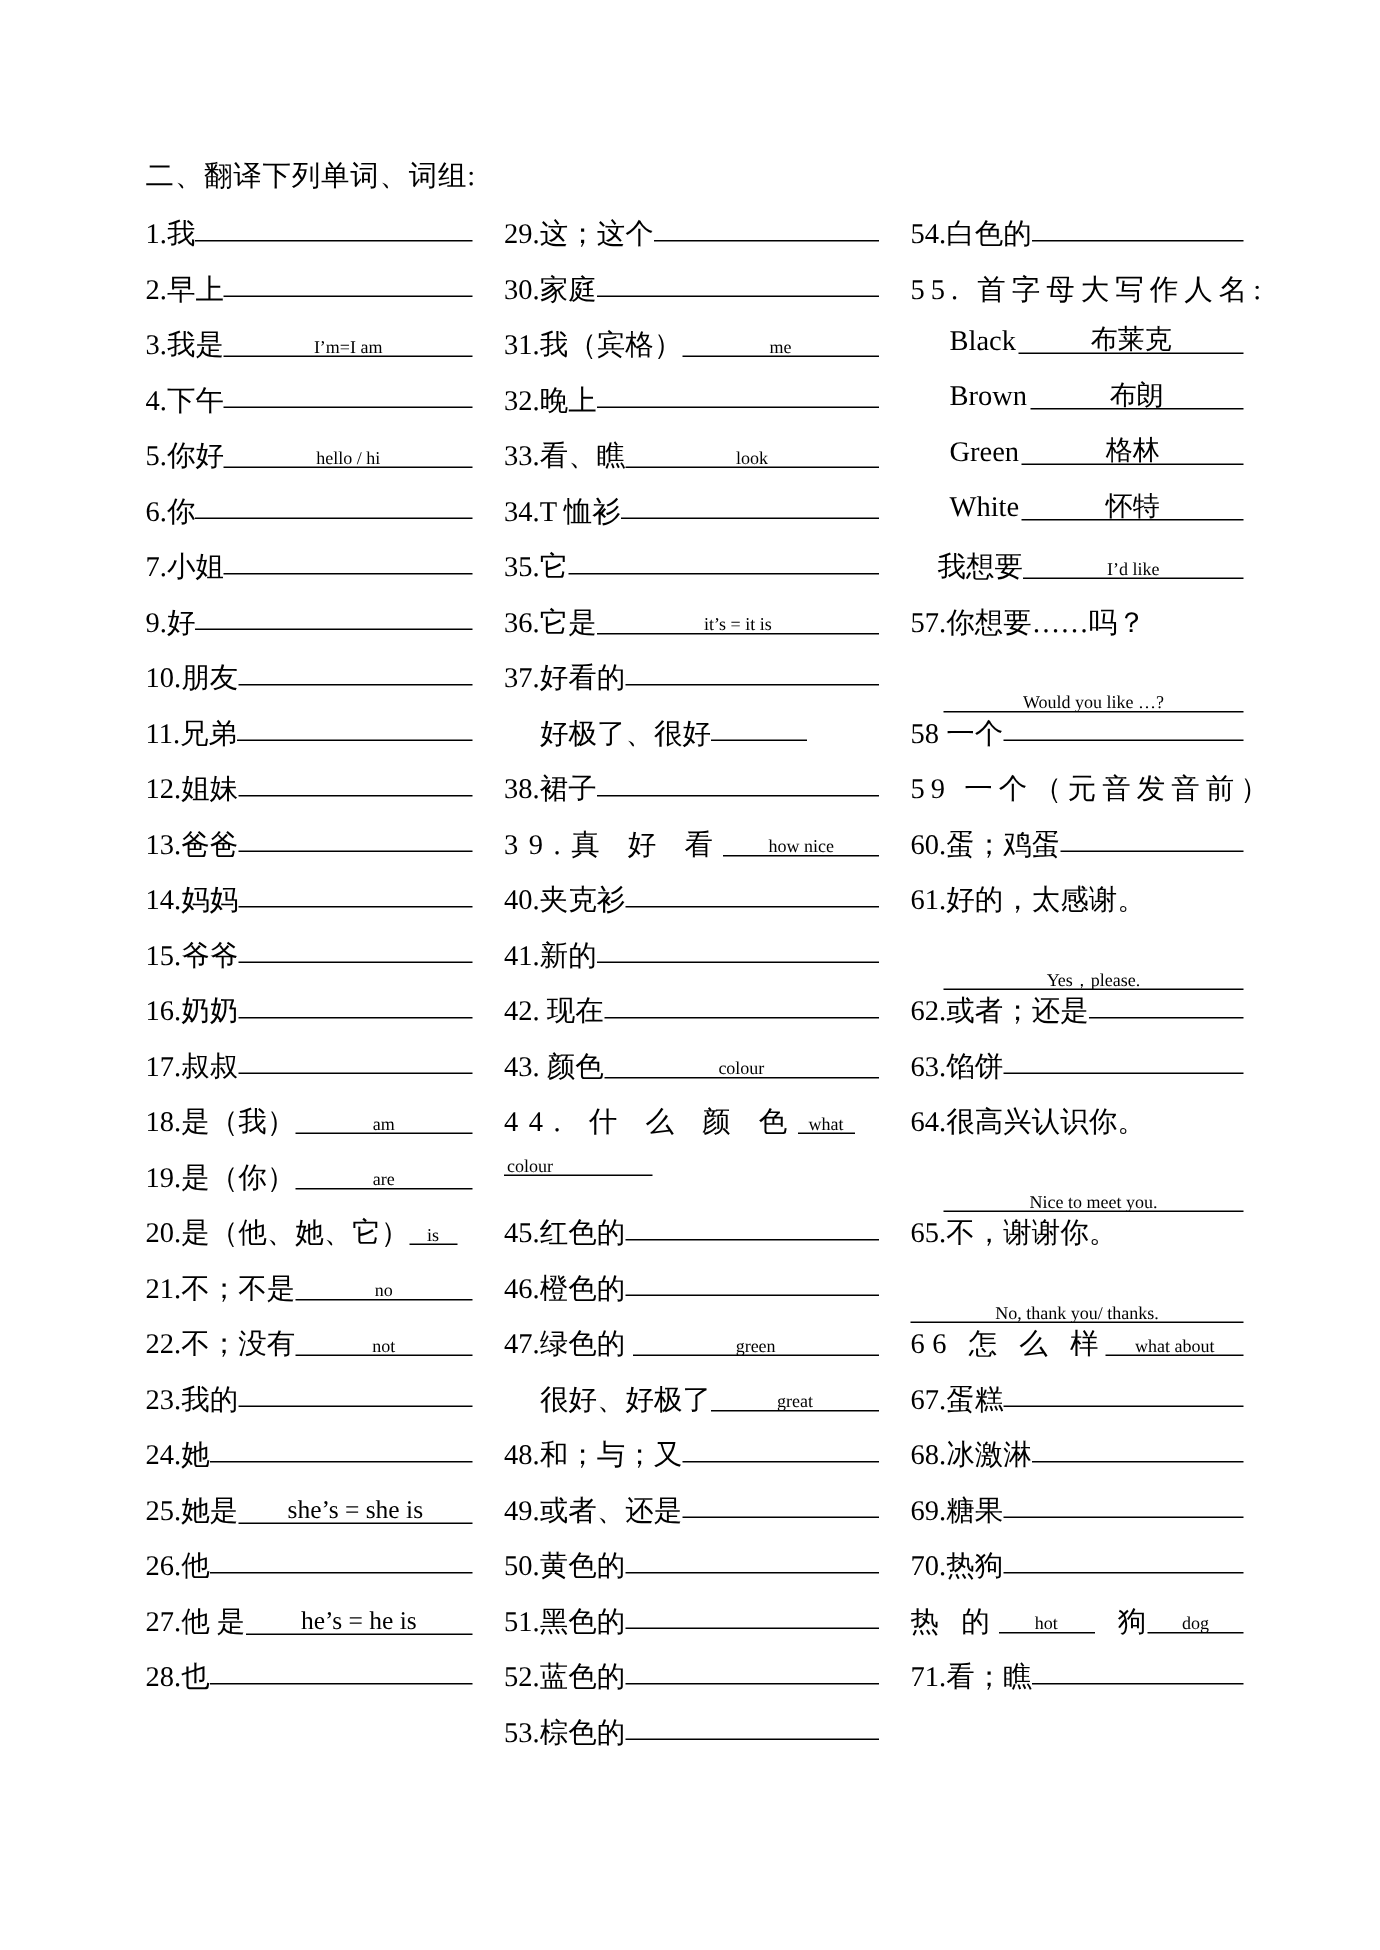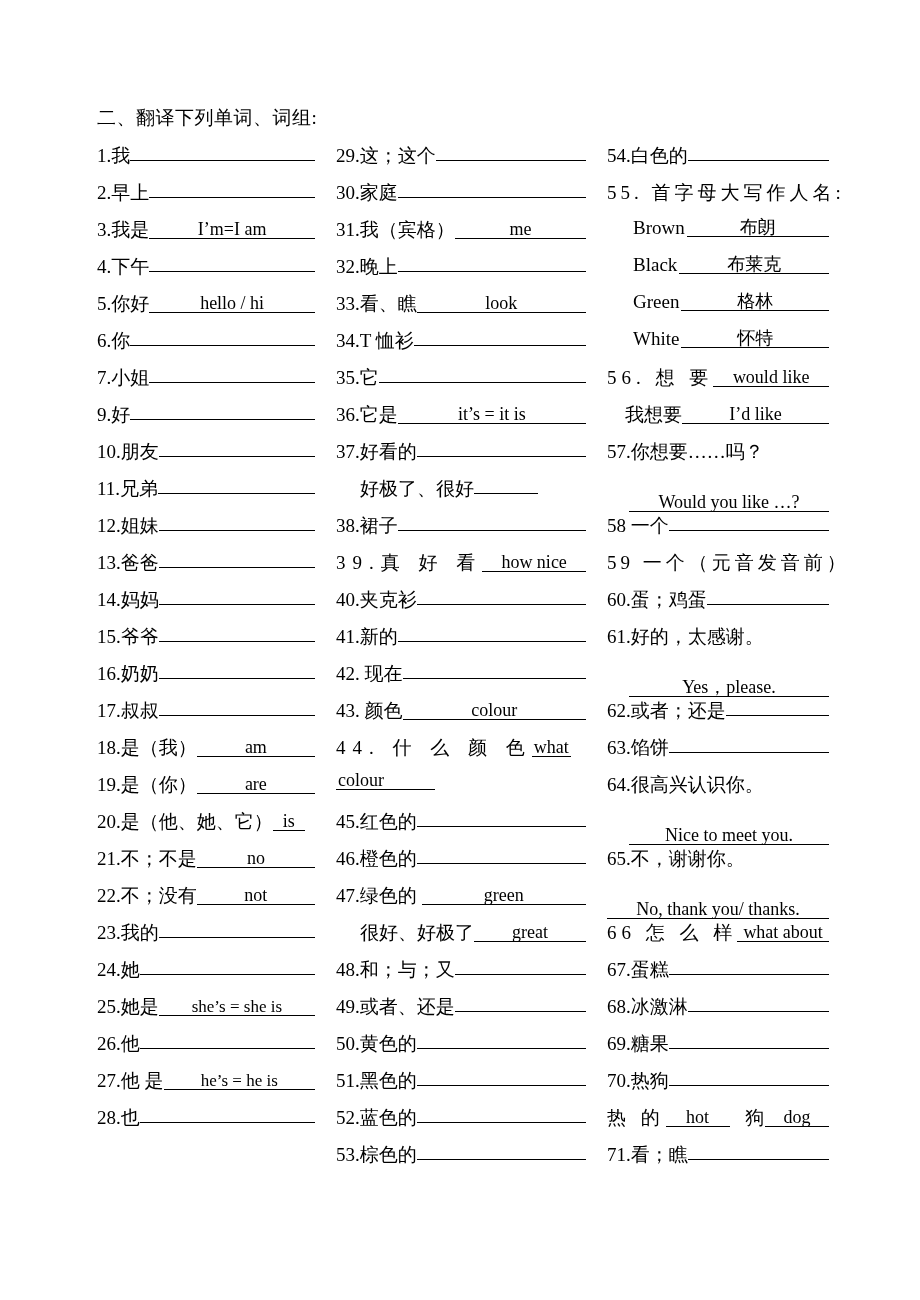--- a/index.html
+++ b/index.html
@@ -120,21 +120,21 @@
   .pair-row {
     height: 37px;
     display: flex;
     align-items: baseline;
     font-size: 19px;
     white-space: nowrap;
     justify-content: space-between;
   }
   .pair-row .gap { flex: 0 0 14px; }
 
-  .eng { font-size: 18px; }
+  .eng { font-size: 12px; }
 </style>
 </head>
 <body>
 
 <div id="page">
 
   <div class="heading">二、翻译下列单词、词组:</div>
 
   <div class="col col-1">
     <div class="row">
@@ -365,40 +365,36 @@
     <div class="row">
         <span class="lbl"><span>54.</span><span>白色的</span></span>
         <span class="blank empty"></span>
       </div>
 
     <div class="plain spread">
         <span class="lbl"><span>55.</span>&nbsp;<span>首字母大写作人名:</span></span>
       </div>
 
     <div class="row name-row">
+        <span class="lbl eng">Black</span>
+        <span class="blank">布莱克</span>
+      </div>
+    <div class="row name-row">
         <span class="lbl eng">Brown</span>
         <span class="blank">布朗</span>
-      </div>
-    <div class="row name-row">
-        <span class="lbl eng">Black</span>
-        <span class="blank">布莱克</span>
       </div>
     <div class="row name-row">
         <span class="lbl eng">Green</span>
         <span class="blank">格林</span>
       </div>
     <div class="row name-row">
         <span class="lbl eng">White</span>
         <span class="blank">怀特</span>
       </div>
 
-    <div class="row">
-        <span class="lbl spread"><span>56.</span>&nbsp;<span>想 要</span></span>
-        <span class="blank eng">would  like</span>
-      </div>
     <div class="row sub-sm">
         <span class="lbl">我想要</span>
         <span class="blank eng">I’d like</span>
       </div>
 
     <div class="plain">
         <span class="lbl"><span>57.</span><span>你想要……吗？</span></span>
       </div>
     <div class="answer-line indent">
         <span class="blank eng">Would you like …?</span>

